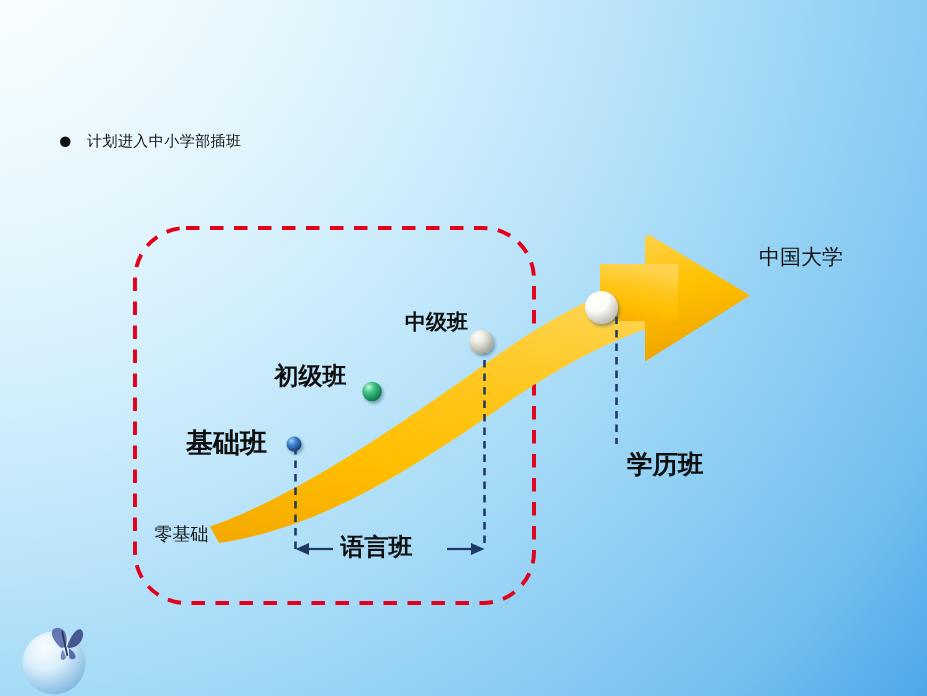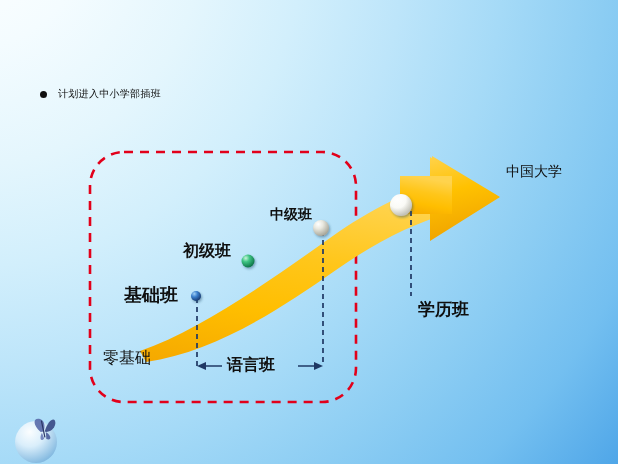--- a/index.html
+++ b/index.html
@@ -86,21 +86,21 @@
 
   
   .dlabel {
     position: absolute;
     white-space: nowrap;
     color: #0f0f0f;
   }
   .lbl-jichu   { left: 124px; top: 283px; font-size: 18px; font-weight: bold; }
   .lbl-chuji   { left: 183px; top: 241px; font-size: 16px; font-weight: bold; }
   .lbl-zhongji { left: 270px; top: 206px; font-size: 14px; font-weight: bold; }
-  .lbl-lingjichu { left: 103px; top: 348px; font-size: 16px; font-weight: normal; }
+  .lbl-lingjichu { left: 103px; top: 348px; font-size: 12px; font-weight: normal; }
   .lbl-yuyanban  { left: 227px; top: 355px; font-size: 16px; font-weight: bold; }
   .lbl-xueli     { left: 370px; top: 298px; font-size: 17px; font-weight: bold; margin-left: 48px; }
   .lbl-daxue     { left: 506px; top: 163px; font-size: 14px; font-weight: normal; }
 </style>
 </head>
 <body>
 
 <div id="slide">
 
 

